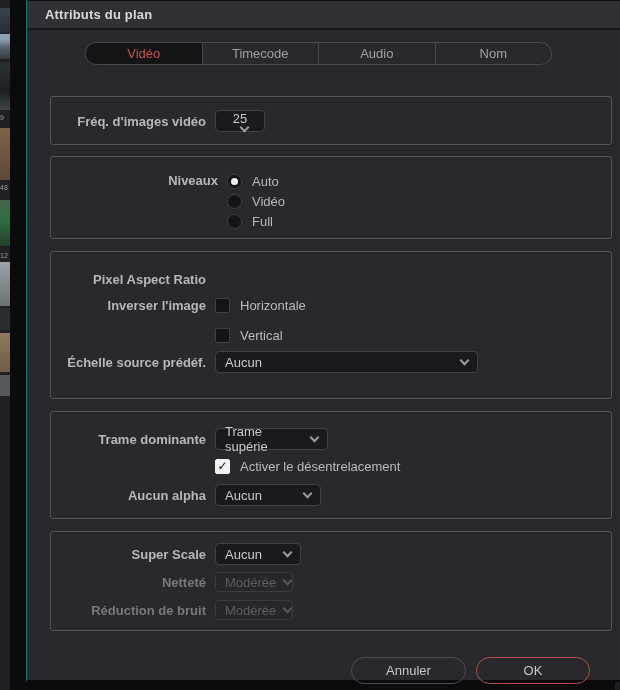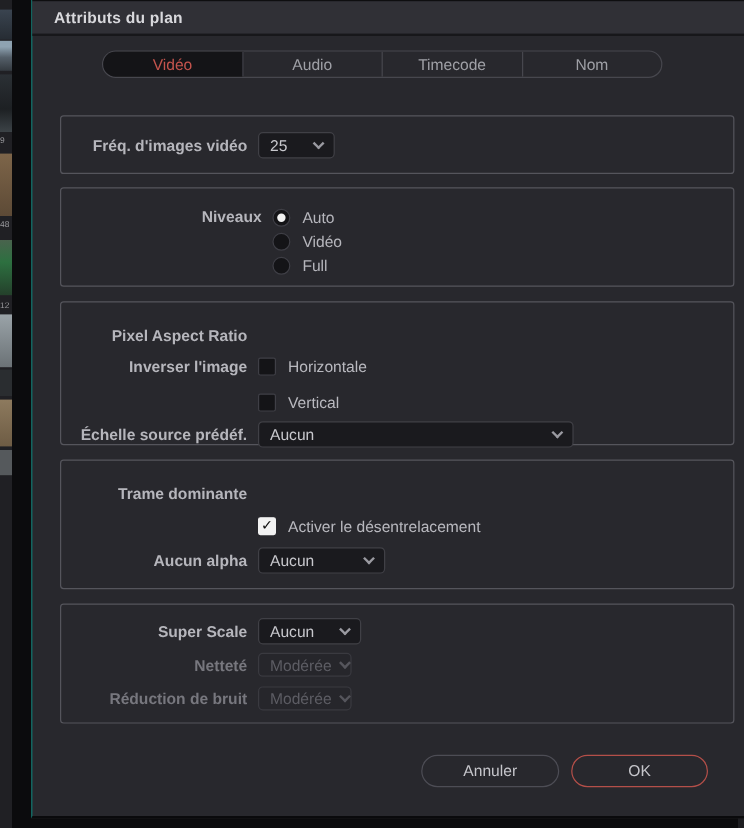--- a/index.html
+++ b/index.html
@@ -55,21 +55,21 @@
   .tab:last-child { border-right:none; }
   .tab.active { background:#141417; color:#c4544d; }
 
   
   .sections { padding:0 20px 0 23px; }
   .section {
     border:1px solid #55555c; border-radius:3px; width:562px;
   }
   .s1 { margin-top:31px; height:49px; padding-top:13px; }
   .s2 { margin-top:11px; height:83px; padding-top:14px;padding-left:12px; }
-  .s3 { margin-top:12px; height:120px; padding-top:16px; }
+  .s3 { margin-top:12px; height:148px; padding-top:16px; }
   .s4 { margin-top:12px; height:108px; padding-top:16px; }
   .s5 { margin-top:12px; height:100px; padding-top:11px; }
 
   .row { display:flex; align-items:center; }
   .lbl { width:155px; text-align:right; margin-right:9px; color:#b6b6bc; flex:none;font-weight:bold; }
   .lbl.dim { color:#77777e; }
   .h22 { height:22px; } .h16 { height:16px; } .h18 { height:18px; }
   .mt7 { margin-top:7px; } .mt8 { margin-top:8px; } .mt10 { margin-top:10px; } .mt14 { margin-top:14px; }
 
   
@@ -77,21 +77,21 @@
     height:22px; background:#1a1a1e; border:1px solid #404046; border-radius:4px;
     display:flex; align-items:center; justify-content:space-between;
     padding:0 9px; color:#c8c8cd; cursor:default;
   }
   .chev {
     width:7px; height:7px; border-right:2px solid #9a9aa1; border-bottom:2px solid #9a9aa1;
     transform:rotate(45deg); margin-top:-4px; flex:none; margin-left:8px;
   }
   .dd.disabled { background:#26262b; border-color:#3a3a40; color:#5d5d64; height:20px; }
   .dd.disabled .chev { border-color:#55555c; }
-  .w66 { width:64px; } .w263 { width:263px; } .w113 { width:113px; }
+  .w66 { width:50px;flex-direction:column; } .w263 { width:263px; } .w113 { width:113px; }
   .w106 { width:106px; } .w86 { width:86px; } .w78 { width:78px; }
 
   
   .radio-col { display:flex; flex-direction:column; }
   .radio-row { display:flex; align-items:center; height:20px; }
   .radio {
     width:15px; height:15px; border-radius:50%;
     background:#141417; border:1px solid #3f3f46; margin-right:10px;
     display:flex; align-items:center; justify-content:center; flex:none;
   }
@@ -139,24 +139,24 @@
 
   <div class="titlebar">
     <span>Attributs du plan</span>
   </div>
 
   <div class="tabbar">
     <div class="tab active">
       <span>Vidéo</span>
     </div>
     <div class="tab">
+      <span>Timecode</span>
+    </div>
+    <div class="tab">
       <span>Audio</span>
-    </div>
-    <div class="tab">
-      <span>Timecode</span>
     </div>
     <div class="tab">
       <span>Nom</span>
     </div>
   </div>
 
   <div class="sections">
 
     <div class="section s1">
       <div class="row h22">
@@ -207,20 +207,24 @@
         <div class="dd w263">
           <span>Aucun</span>
           <span class="chev"></span>
         </div>
       </div>
     </div>
 
     <div class="section s4">
       <div class="row h22">
         <div class="lbl">Trame dominante</div>
+        <div class="dd w113">
+          <span>Trame supérie</span>
+          <span class="chev"></span>
+        </div>
       </div>
       <div class="row h16 mt8">
         <div class="lbl"></div>
         <span class="check on">
             <span>✓</span>
           </span>
         <span>Activer le désentrelacement</span>
       </div>
       <div class="row h22 mt10">
         <div class="lbl">Aucun alpha</div>

